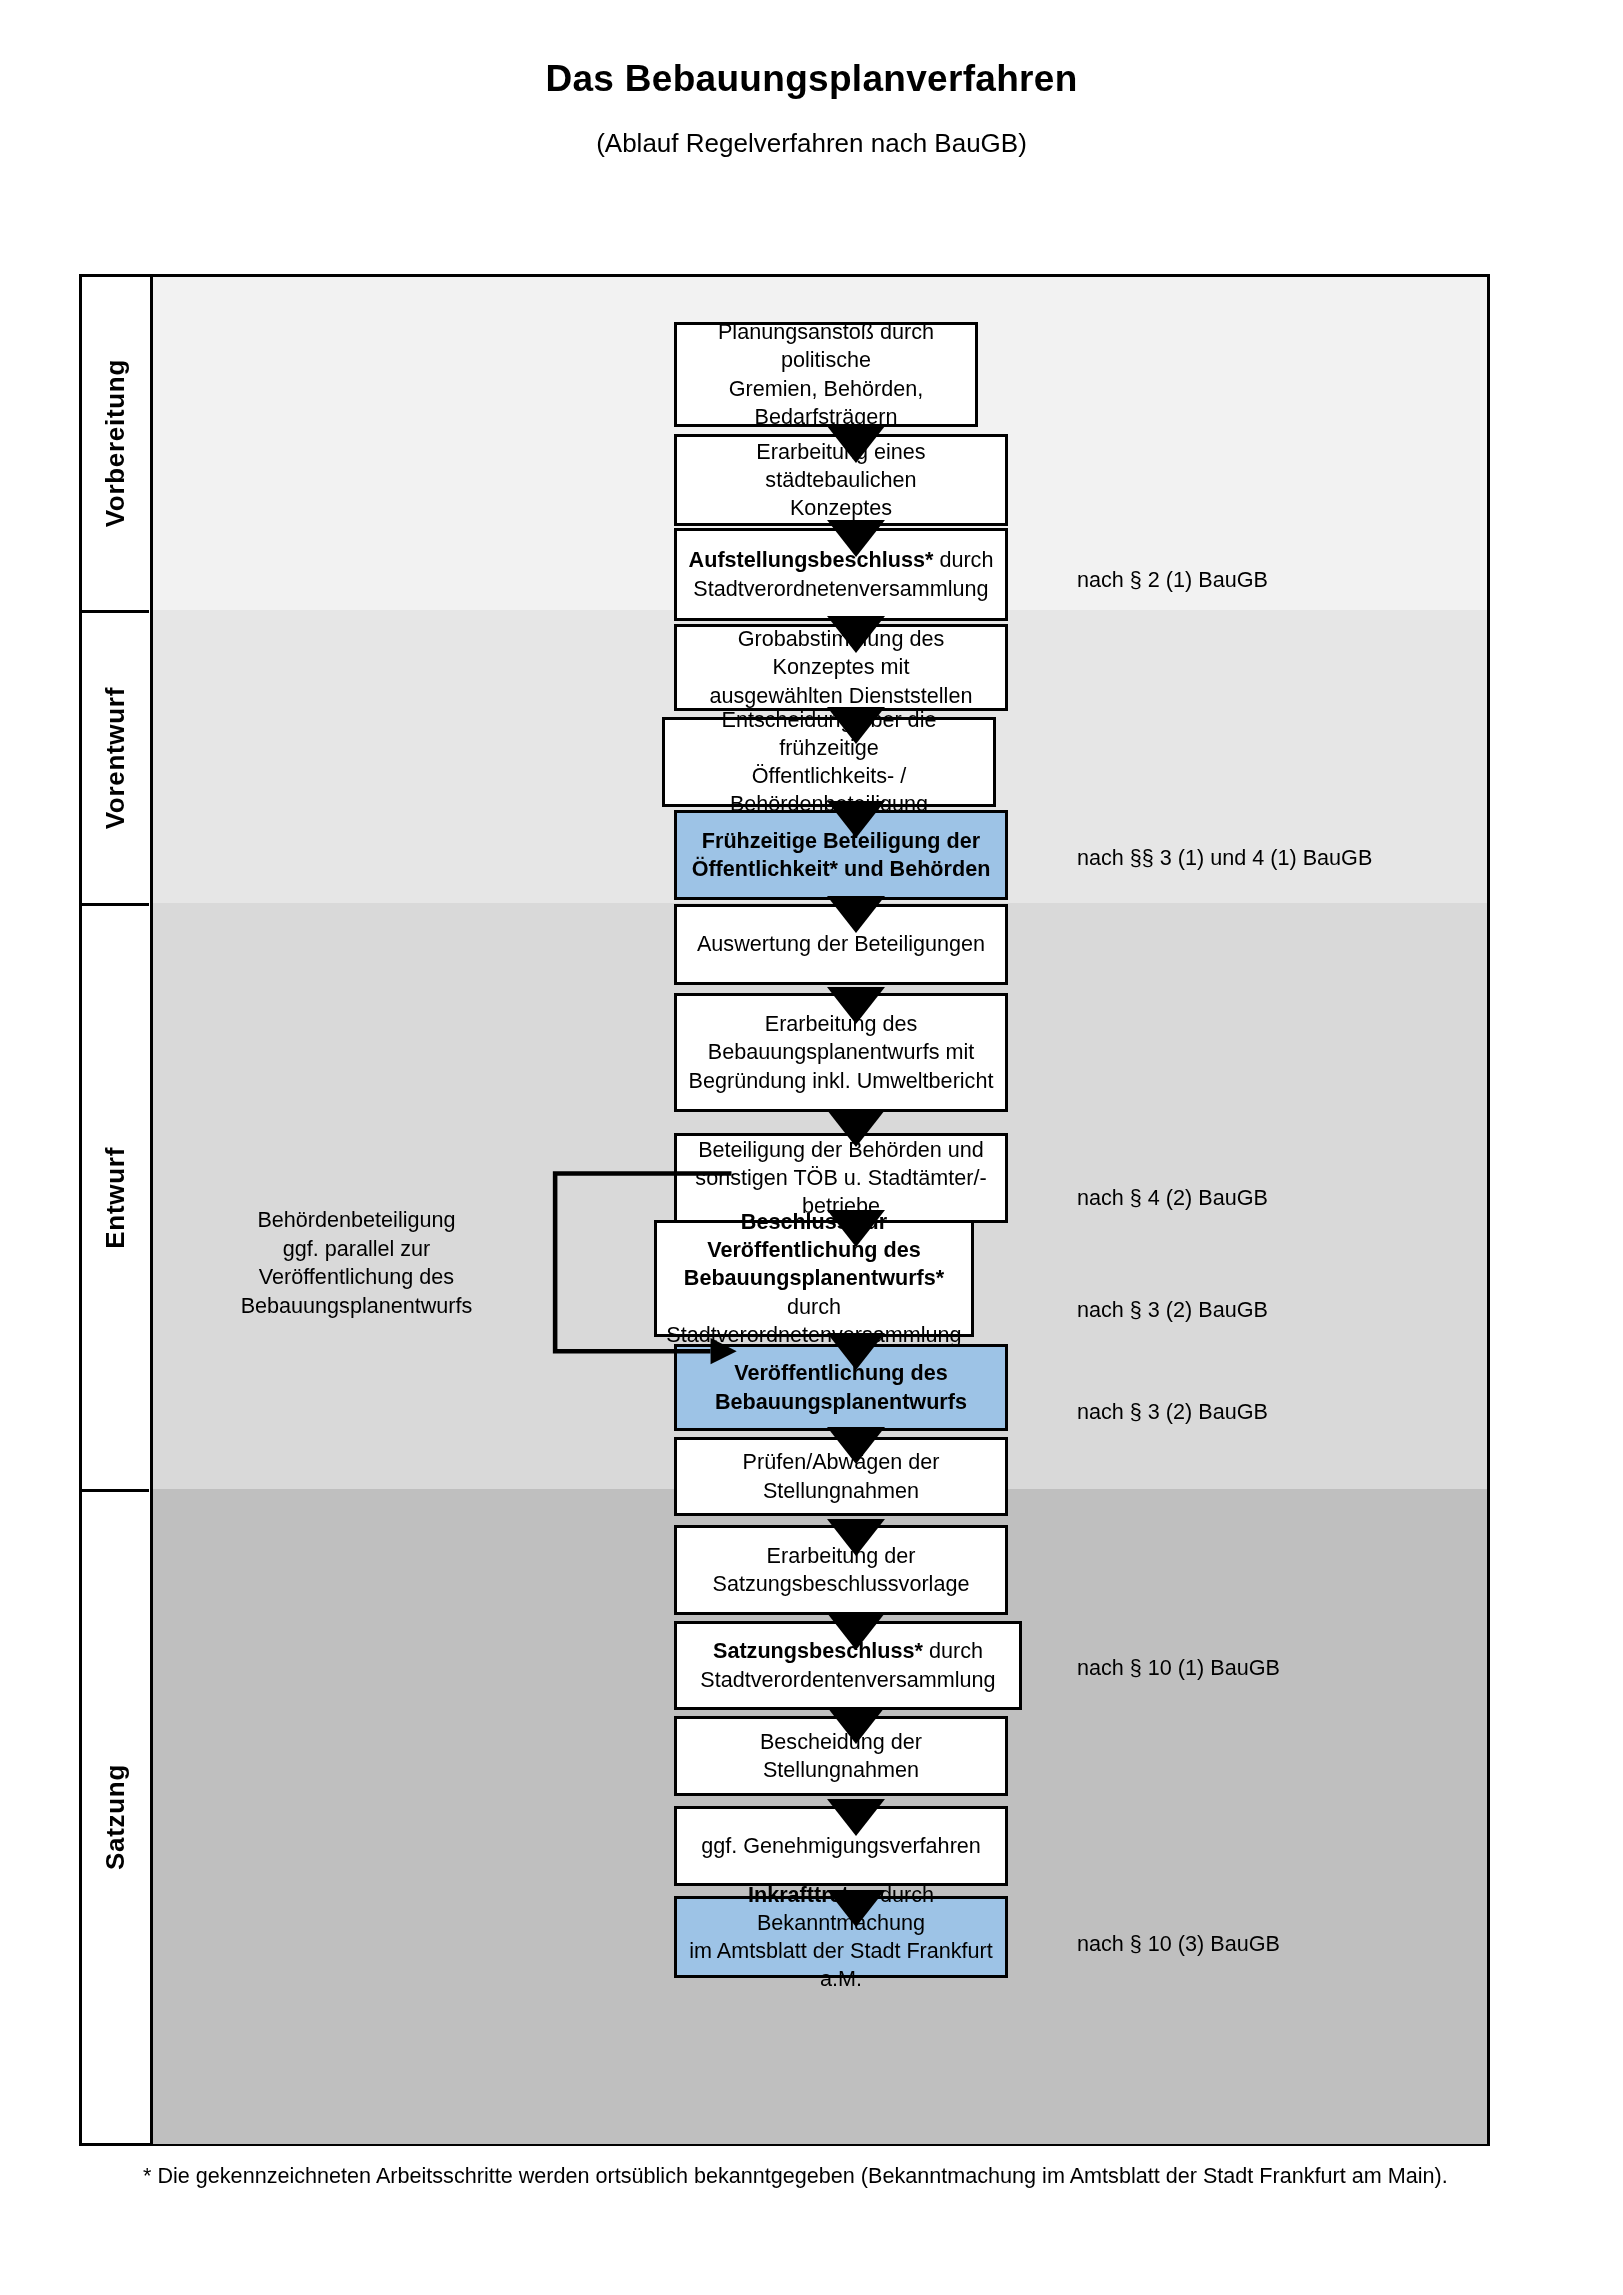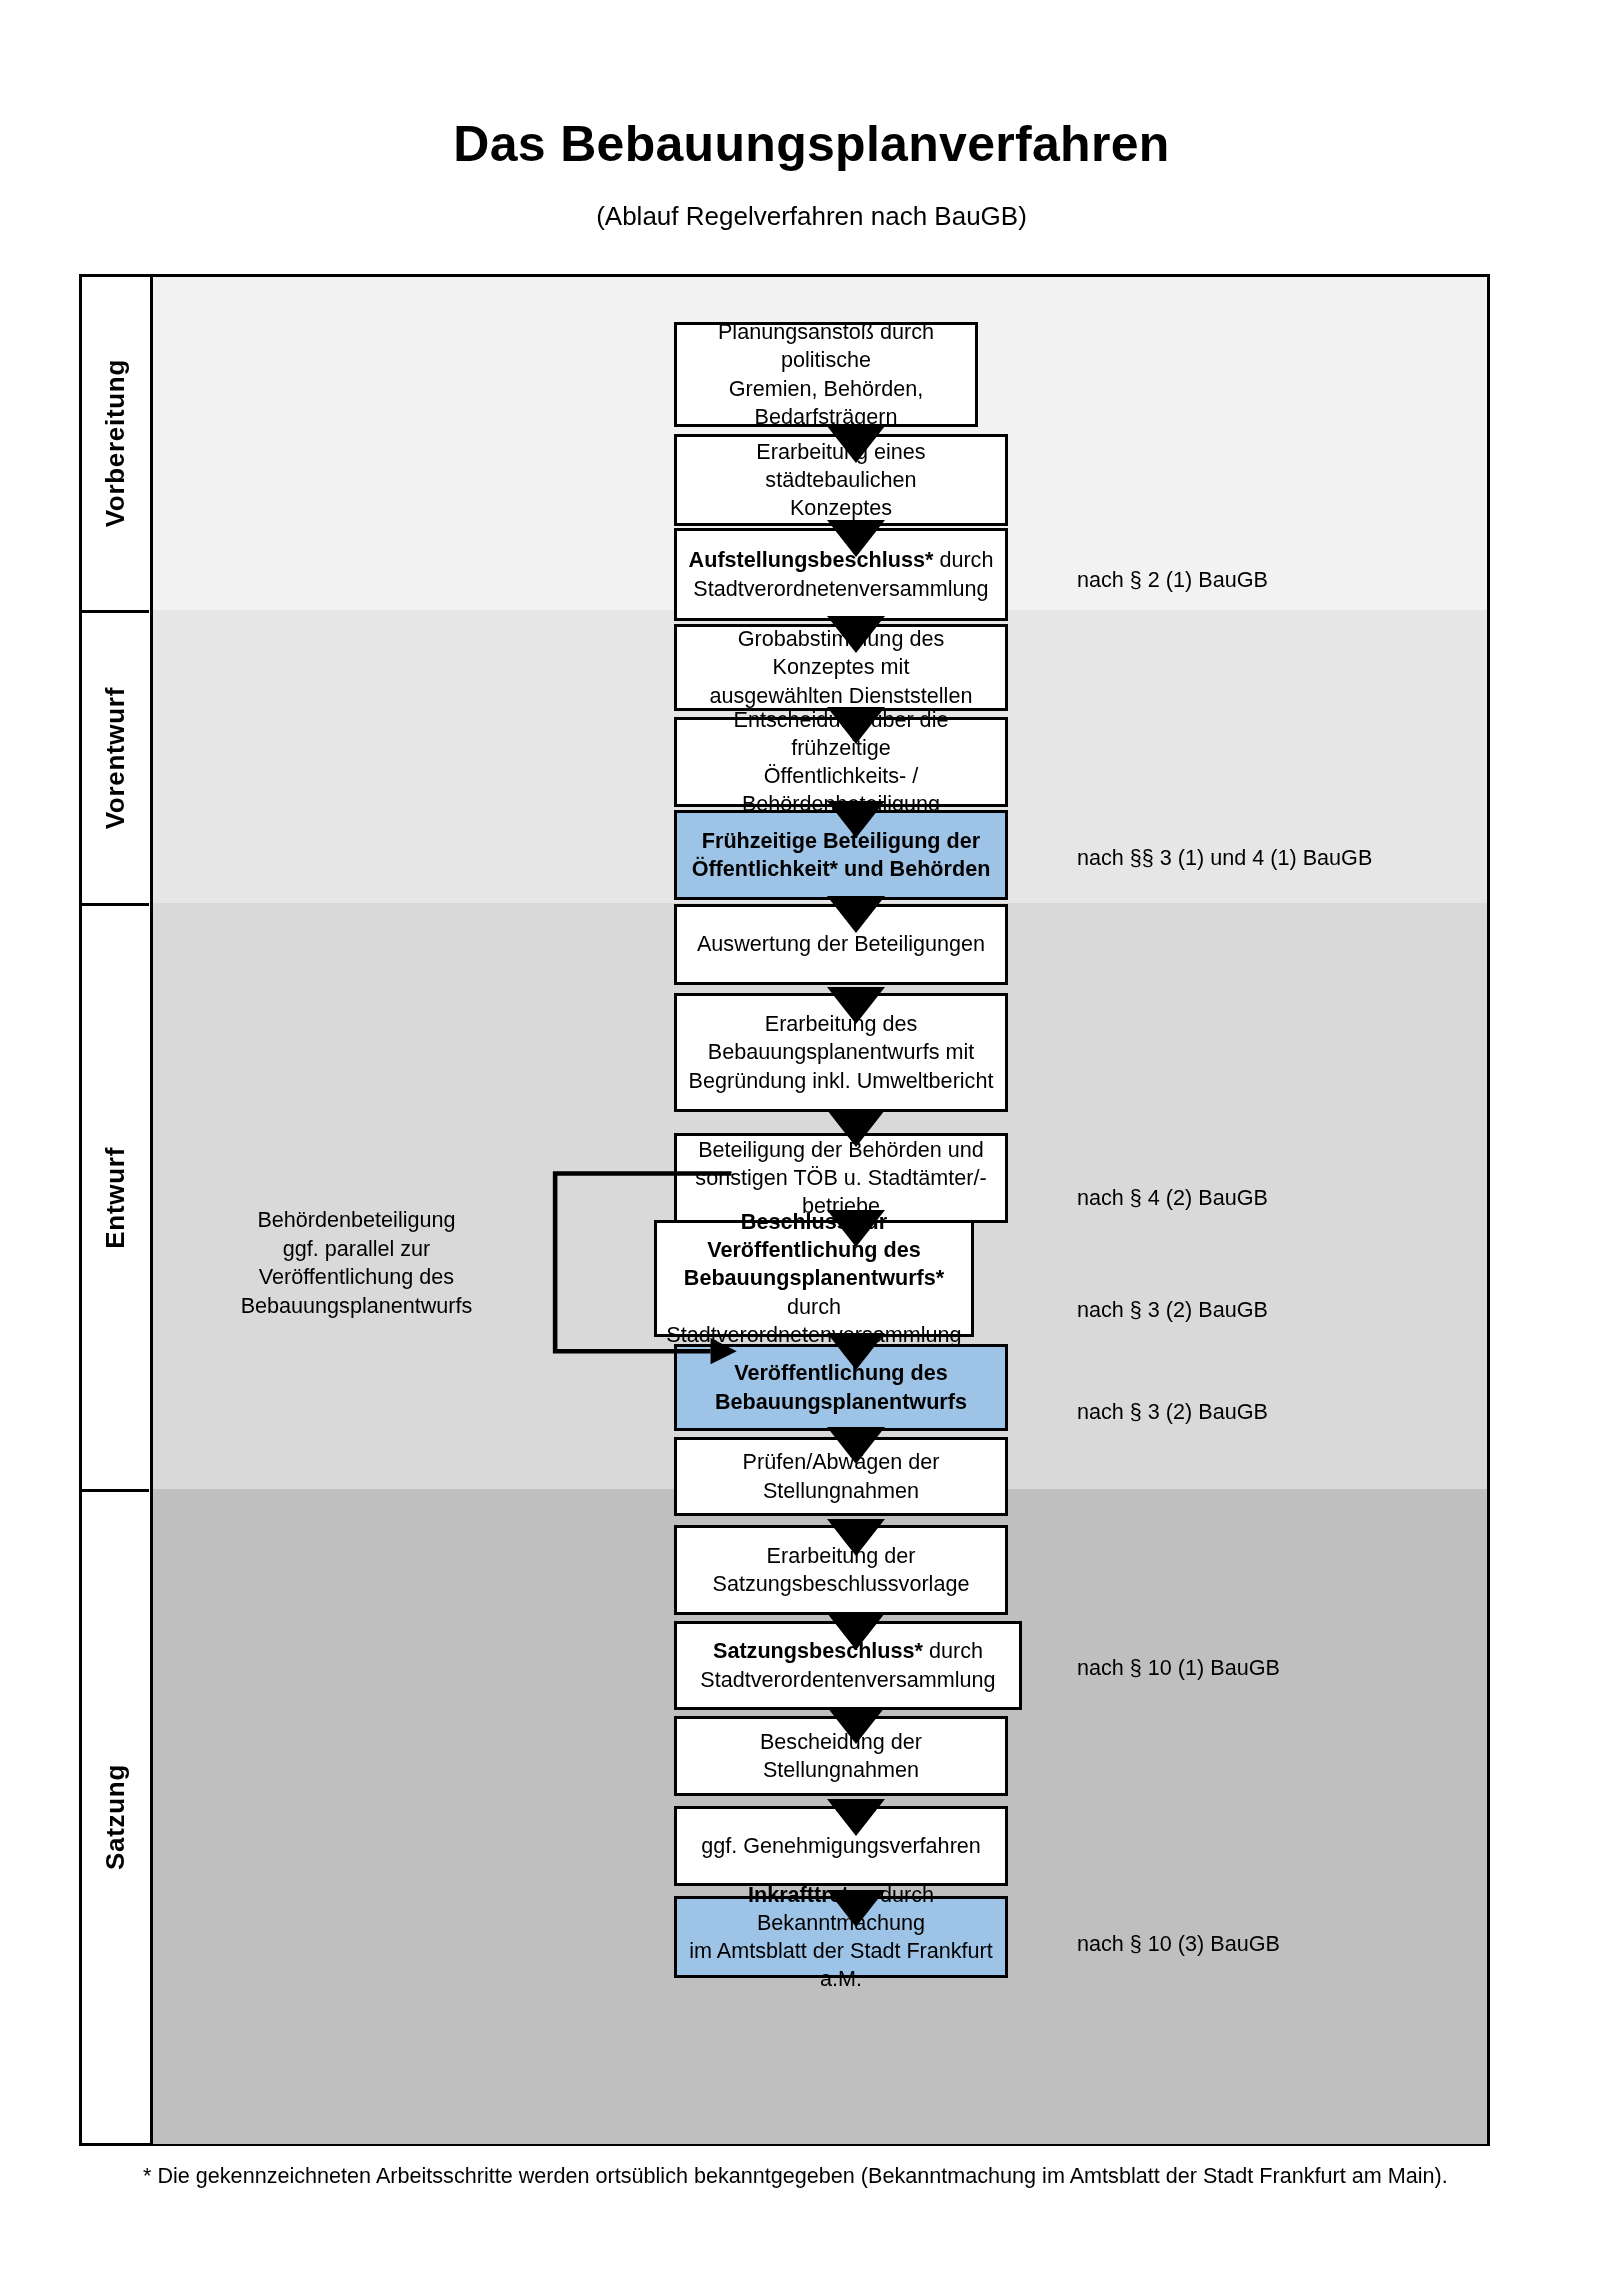--- a/index.html
+++ b/index.html
@@ -5,22 +5,22 @@
   html,body{margin:0;padding:0;}
   body{
     width:1623px;height:2295px;background:#ffffff;
     font-family:"Liberation Sans",sans-serif;
     color:#000;position:relative;overflow:hidden;
   }
 
   
   #header{position:absolute;left:0;top:0;width:1623px;}
   #doc-title{
-    text-align:center;font-size:50px;font-weight:bold;
-    letter-spacing:0.3px;margin-top:115px;
+    text-align:center;font-size:37px;font-weight:bold;
+    letter-spacing:0.3px;margin-top:58px;
   }
   #doc-subtitle{
     text-align:center;font-size:26px;font-weight:normal;margin-top:27.5px;
   }
 
   
   #frame{
     position:absolute;left:79px;top:274px;
     width:1411px;height:1872px;
     border:3.3px solid #000;box-sizing:border-box;
@@ -159,21 +159,21 @@
     </div>
   </div>
 
   <div class="flow-box" style="left:592px;top:347px;width:334px;height:87px;">
     <div>
       <span>Grobabstimmung des Konzeptes mit</span><br>
       <span>ausgewählten Dienststellen</span>
     </div>
   </div>
 
-  <div class="flow-box" style="left:592px;top:440px;width:334px;height:90px;">
+  <div class="flow-box" style="left:580px;top:440px;width:334px;height:90px;">
     <div>
       <span>Entscheidung über die frühzeitige</span><br>
       <span>Öffentlichkeits- / Behördenbeteiligung</span>
     </div>
   </div>
 
   <div class="flow-box blue allbold" style="left:592px;top:533px;width:334px;height:90px;">
     <div>
       <span>Frühzeitige Beteiligung der</span><br>
       <span>Öffentlichkeit* und Behörden</span>

